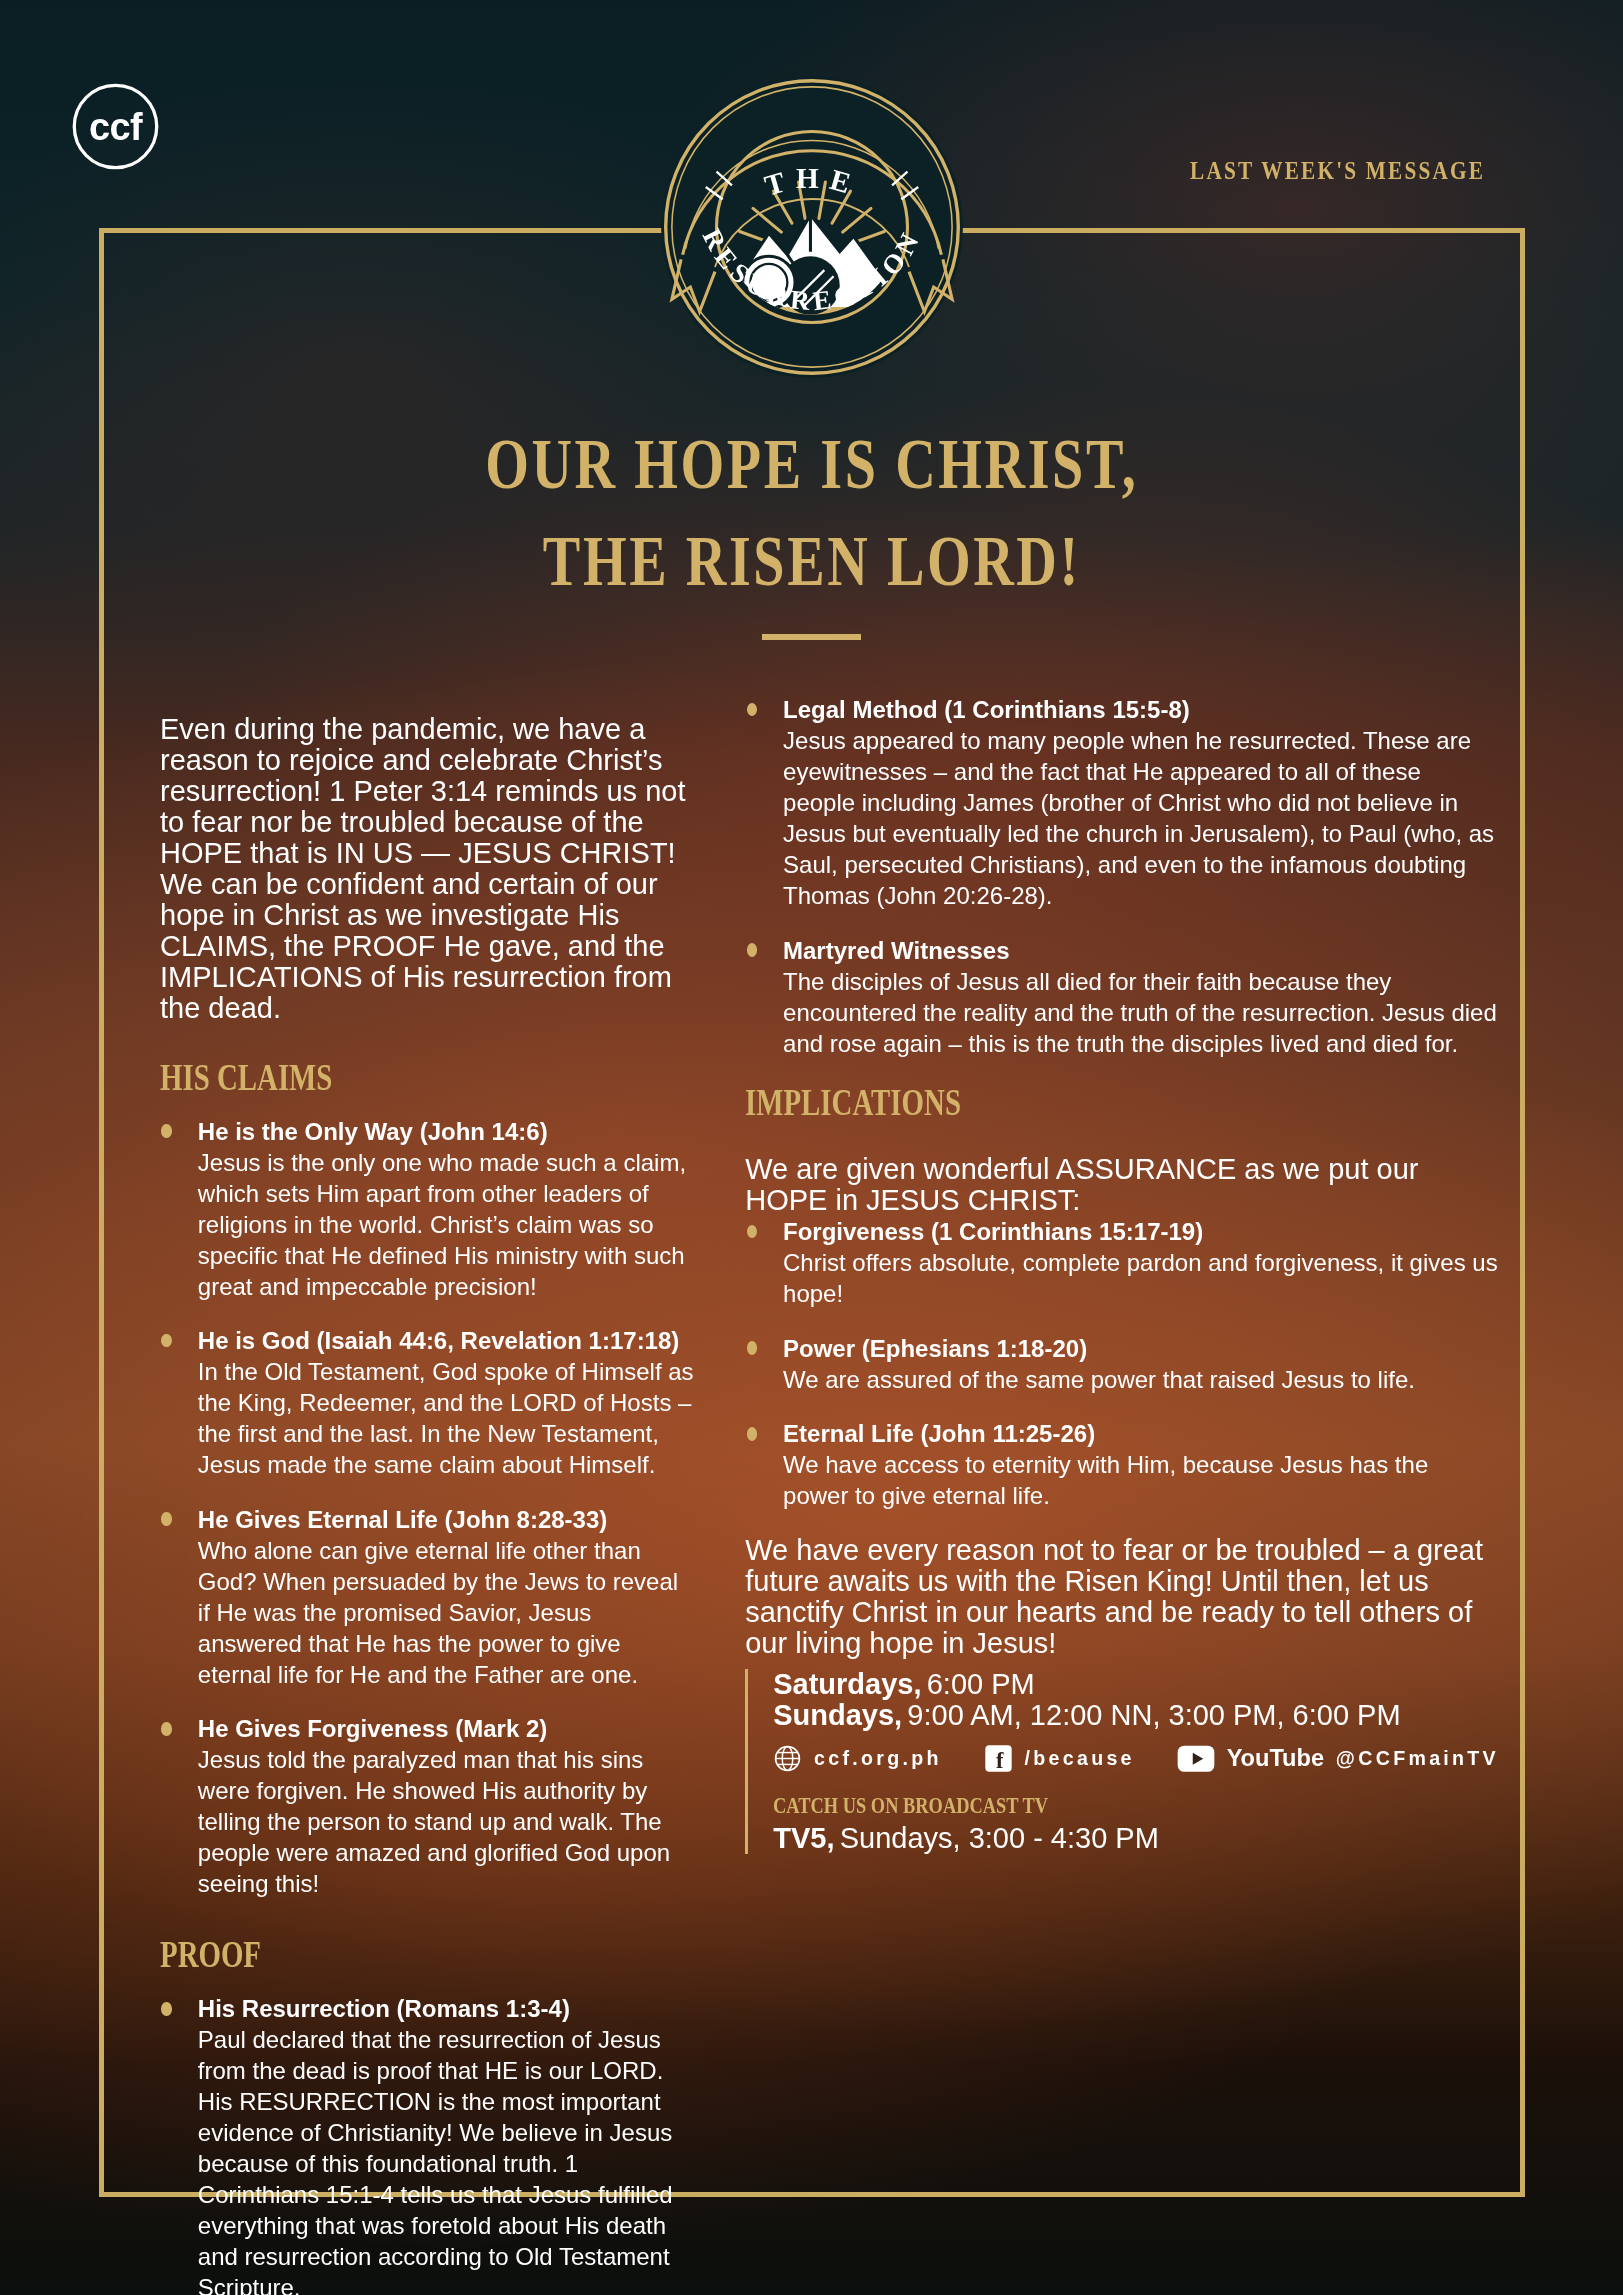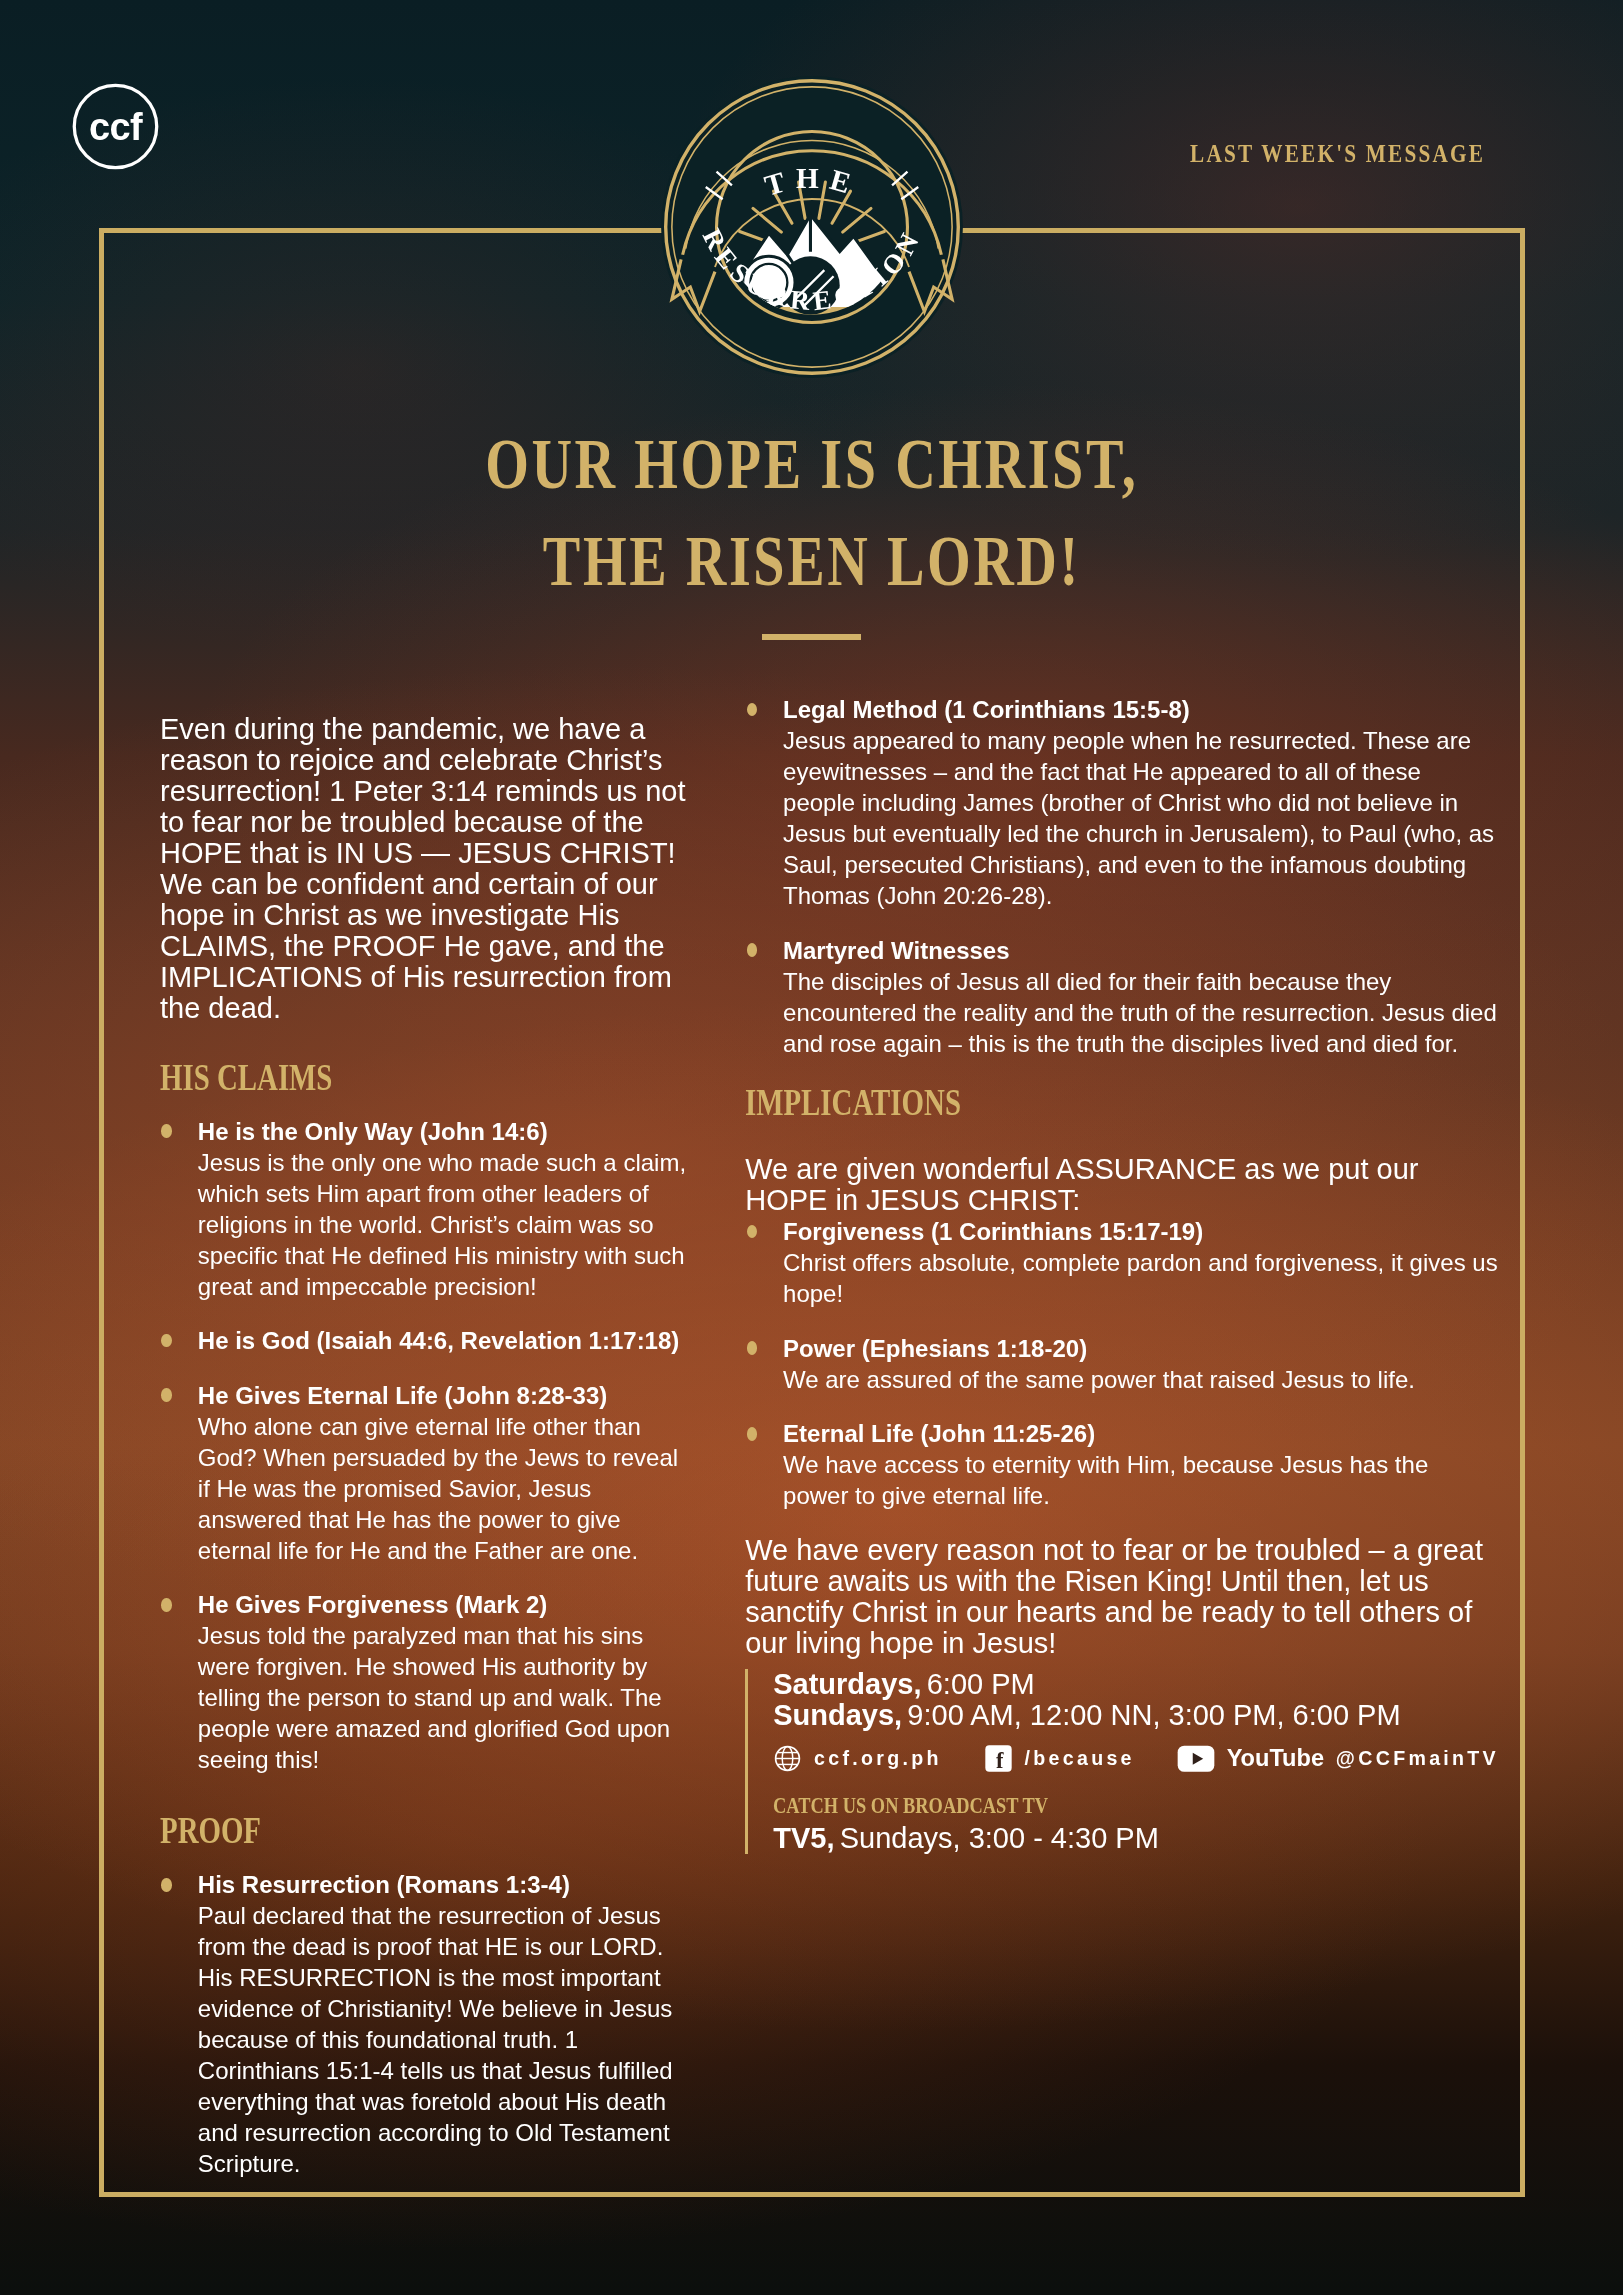--- a/index.html
+++ b/index.html
@@ -28,21 +28,21 @@
     border:5.9px solid var(--gold-border);box-sizing:border-box;
   }
   
   .gold-serif{font-family:"Liberation Serif",serif;font-weight:700;color:var(--gold);}
   .squish{display:inline-block;transform:scaleX(.78);transform-origin:left center;white-space:nowrap;}
   .squishC{display:inline-block;transform:scaleX(.78);transform-origin:center center;white-space:nowrap;}
   .squishR{display:inline-block;transform:scaleX(.85);transform-origin:right center;white-space:nowrap;}
 
   .logo{position:absolute;left:71px;top:82px;}
   .last-week{
-    position:absolute;top:140px;right:139px;text-align:right;
+    position:absolute;top:157px;right:139px;text-align:right;
     font-size:25px;letter-spacing:2.6px;
   }
   .badge{position:absolute;left:658px;top:73px;}
 
   .title-block{position:absolute;top:416px;left:0;width:100%;text-align:center;
     font-size:72px;line-height:97px;letter-spacing:3.3px;}
   .divider{position:absolute;top:634px;left:50%;margin-left:-50px;width:99px;height:5.9px;background:var(--gold);}
 
   .content{position:absolute;left:160px;right:125px;top:694px;display:flex;gap:51px;}
   .col-left{width:645px;padding-top:19.6px;}
@@ -163,20 +163,21 @@
         <span class="dot"></span>
         <div class="btxt">
           <div class="bhead">He is the Only Way (John 14:6)</div>
           <div class="bbody">Jesus is the only one who made such a claim, which sets Him apart from other leaders of religions in the world. Christ’s claim was so specific that He defined His ministry with such great and impeccable precision!</div>
         </div>
       </div>
       <div class="bullet">
         <span class="dot"></span>
         <div class="btxt">
           <div class="bhead">He is God (Isaiah 44:6, Revelation 1:17:18)</div>
+          <div class="bbody">In the Old Testament, God spoke of Himself as the King, Redeemer, and the LORD of Hosts – the first and the last. In the New Testament, Jesus made the same claim about Himself.</div>
         </div>
       </div>
       <div class="bullet">
         <span class="dot"></span>
         <div class="btxt">
           <div class="bhead">He Gives Eternal Life (John 8:28-33)</div>
           <div class="bbody">Who alone can give eternal life other than God? When persuaded by the Jews to reveal if He was the promised Savior, Jesus answered that He has the power to give eternal life for He and the Father are one.</div>
         </div>
       </div>
       <div class="bullet">

